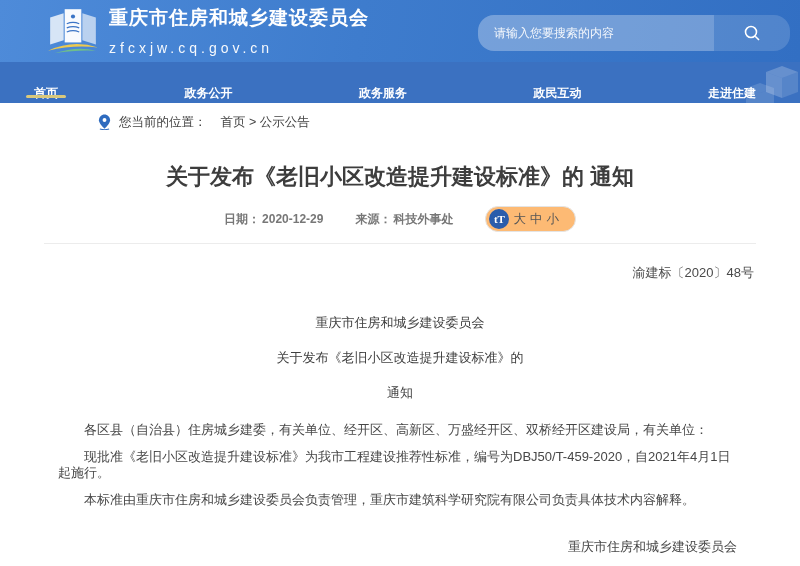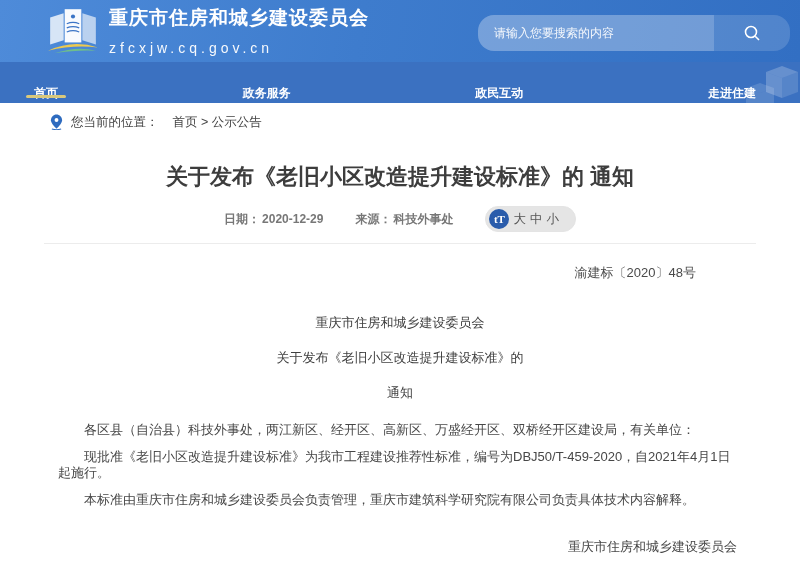--- a/index.html
+++ b/index.html
@@ -25,39 +25,39 @@
   
   .nav { height:41px; background:#3b71c1; display:flex; justify-content:space-between;
     align-items:stretch; padding:0 30px 0 20px; position:relative; overflow:hidden; }
   .nav a { color:#fff; font-size:12px; font-weight:bold; line-height:39px;
     text-decoration:none; position:relative; padding:12px 14px; z-index:2; cursor:pointer; }
   .nav a.active::after { content:""; position:absolute; left:50%; transform:translateX(-50%);
     bottom:5px; width:40px; height:3px; border-radius:2px; background:#d9c87c; }
   .nav-buildings { position:absolute; right:0; top:2px; z-index:1; }
 
   
-  .breadcrumb { height:38px; display:flex; align-items:center; padding-left:50px;
+  .breadcrumb { height:38px; display:flex; align-items:center; padding-left:98px;
     font-size:12.5px; color:#444; background:#fff; }
   .breadcrumb .pin { margin-right:8px; display:flex; }
   .breadcrumb .path { margin-left:14px; color:#444; cursor:pointer; }
 
   
   .article-title { margin-top:22px; text-align:center; font-size:22px; line-height:28px;
     font-weight:bold; color:#3d3d3d; }
   .meta-row { margin-top:15px; height:26px; display:flex; justify-content:center;
     align-items:center; gap:30px; font-size:12px; color:#777; }
   .meta-item span { margin-right:2px;font-weight:bold; }
   .font-pill { display:flex; align-items:center; gap:4px; border:1px solid #e4e4e4;
-    border-radius:14px; padding:2px 16px 2px 3px; background:#e5e5e5; }
+    border-radius:14px; padding:2px 16px 2px 3px; background:#fdba74; }
   .font-pill .circle { width:20px; height:20px; border-radius:50%; background:#2a5cab;
     color:#fff; font-family:"Liberation Serif", serif; font-size:11px; font-weight:bold;
     display:flex; align-items:center; justify-content:center; }
   .font-pill a { color:#555; text-decoration:none; font-size:12.5px; cursor:pointer; }
   .divider { height:1px; background:#ececec; margin:11px 44px 0 44px; }
-  .doc-number { margin-top:21px; text-align:right; padding-right:104px; font-size:13px;
+  .doc-number { margin-top:21px; text-align:right; padding-right:46px; font-size:13px;
     line-height:16px; color:#4a4a4a; }
   .headings { margin-top:34px; }
   .headings p { text-align:center; font-size:13px; line-height:15px; margin-bottom:20px;
     color:#3f3f3f; }
   .paragraphs { margin-top:22px; padding:0 58px; }
   .paragraphs p { font-size:13px; line-height:16px; margin-bottom:11px; color:#474747;
     text-indent:26px; }
   .signature { margin-top:31px; text-align:right; padding-right:63px; font-size:13px;
     line-height:16px; color:#474747; }
 </style>
@@ -86,20 +86,21 @@
       <svg width="20" height="20" viewBox="0 0 20 20">
         <circle cx="9" cy="9" r="5.5" stroke="#fff" stroke-width="1.6" fill="none"></circle>
         <line x1="13.2" y1="13.2" x2="17" y2="17" stroke="#fff" stroke-width="1.6"></line>
       </svg>
     </button>
   </div>
 </div>
 
 <div class="nav">
   <a class="active">首页</a>
+  <a>政务公开</a>
   <a>政务服务</a>
   <a>政民互动</a>
   <a>走进住建</a>
   <svg class="nav-buildings" width="92" height="44" viewBox="0 0 92 44">
     <g fill="rgba(255,255,255,.22)">
       <polygon points="58,8 74,2 90,8 74,14"></polygon>
       <polygon points="58,8 74,14 74,34 58,28"></polygon>
     </g>
     <g fill="rgba(255,255,255,.14)">
       <polygon points="74,14 90,8 90,28 74,34"></polygon>
@@ -144,21 +145,21 @@
 
   <div class="doc-number">渝建标〔2020〕48号</div>
 
   <div class="headings">
     <p>重庆市住房和城乡建设委员会</p>
     <p>关于发布《老旧小区改造提升建设标准》的</p>
     <p>通知</p>
   </div>
 
   <div class="paragraphs">
-    <p>各区县（自治县）科技外事处，两江新区、经开区、高新区、万盛经开区、双桥经开区建设局，有关单位：</p>
+    <p>各区县（自治县）住房城乡建委，有关单位、经开区、高新区、万盛经开区、双桥经开区建设局，有关单位：</p>
     <p>现批准《老旧小区改造提升建设标准》为我市工程建设推荐性标准，编号为DBJ50/T-459-2020，自2021年4月1日起施行。</p>
     <p>本标准由重庆市住房和城乡建设委员会负责管理，重庆市建筑科学研究院有限公司负责具体技术内容解释。</p>
   </div>
 
   <div class="signature">
     <div>重庆市住房和城乡建设委员会</div>
 
   </div>
 </div>
 

